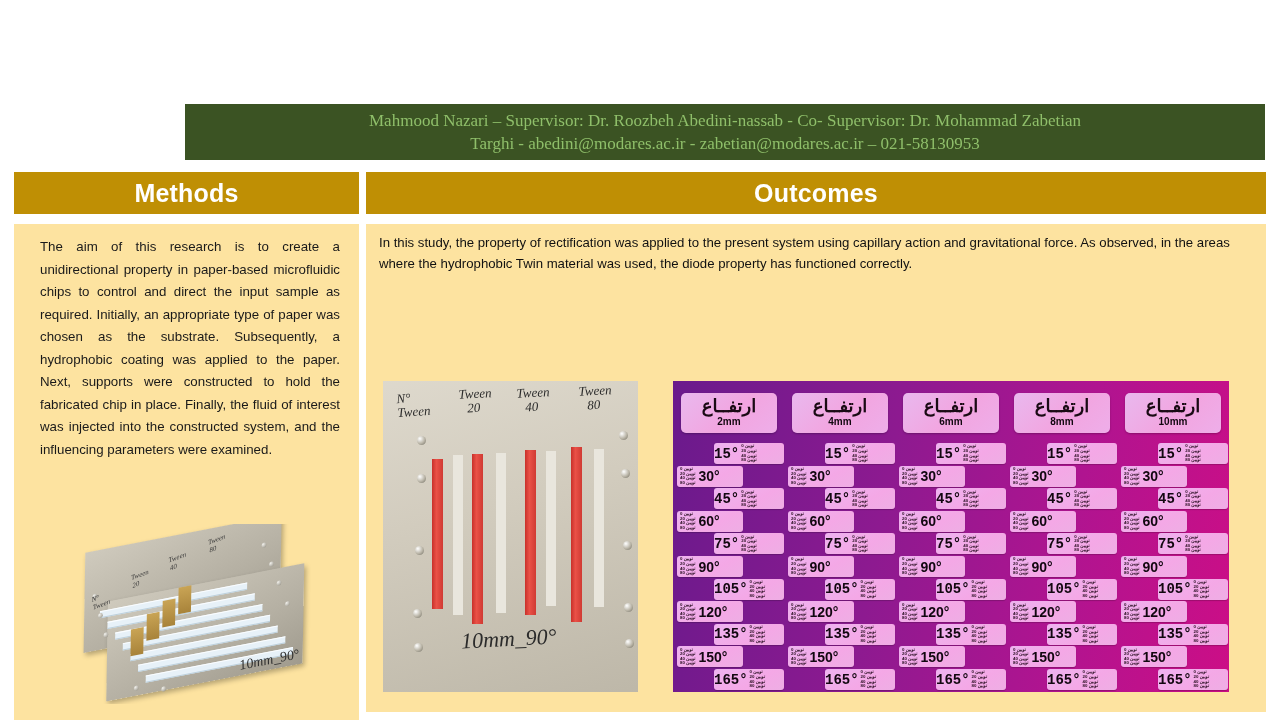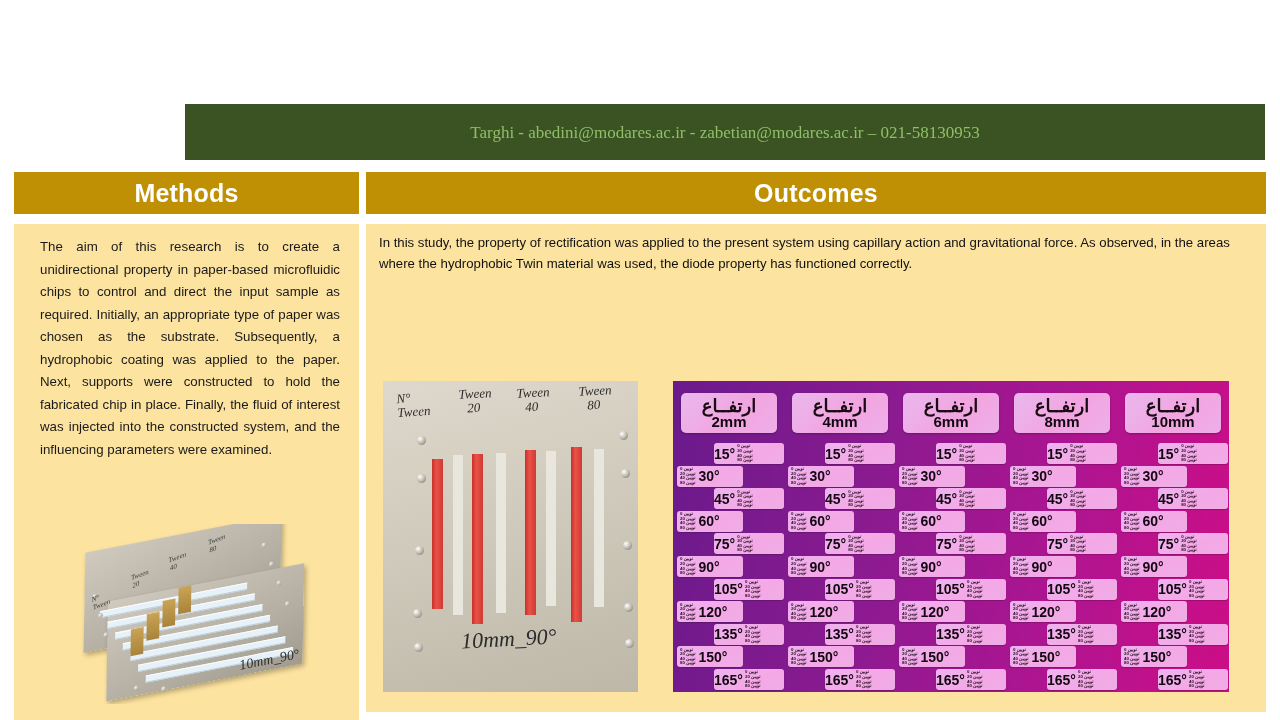--- a/index.html
+++ b/index.html
@@ -148,51 +148,52 @@
   }
   .col-head {
     position: absolute; left: 8px; top: 12px; width: 96px; height: 40px;
     background: linear-gradient(135deg,#e9b8ee 0%,#f2a5e0 55%,#eeaee9 100%);
     border-radius: 5px;
     display: flex; flex-direction: column; align-items: center; justify-content: center;
     box-shadow: 0 1px 2px rgba(0,0,0,0.25);
   }
   .col-head .fa  { font-size: 18px; color: #1a0a14; font-weight: bold; line-height: 16px;
                    direction: rtl; letter-spacing: 1px; }
-  .col-head .mm  { font-size: 15px; color: #120710; font-weight: bold; line-height: 15px; }
+  .col-head .mm  { font-size: 10px; color: #120710; font-weight: bold; line-height: 15px; }
 
   .cell {
     position: absolute; height: 21px;
     background: linear-gradient(150deg,#eeb3f0 0%,#f4a8e6 60%,#eeaee4 100%);
     border-radius: 3px;
     display: flex; align-items: center;
     box-shadow: 0 1px 1px rgba(0,0,0,0.2);
   }
   .cell .ang {
     font-size: 14px; font-weight: bold; color: #120710; line-height: 14px;
   }
   .tw {
     display: flex; flex-direction: column; justify-content: center;
     font-size: 4.4px; font-weight: bold; color: #2a0f22;
     line-height: 4.6px; padding: 0 1px;
   }
   .tw i { font-style: normal; white-space: nowrap; }
   .cell.left  { width: 66px; padding-left: 2px;  justify-content: flex-start; }
   .cell.right { width: 70px; padding-right: 2px; justify-content: flex-start; }
   .cell.left  .ang { margin-left: 2px; }
-  .cell.right .ang { margin-right: 1px; }
+  .cell.right .ang { margin-right: 1px; font-family: Liberation Mono, monospace; }
 </style>
 </head>
 <body>
 
 <div id="poster">
 
 
 
   <div class="authors-bar">
+    <div class="ln">Mahmood Nazari – Supervisor: Dr. Roozbeh Abedini-nassab - Co- Supervisor: Dr. Mohammad Zabetian</div>
     <div class="ln">Targhi - abedini@modares.ac.ir -  zabetian@modares.ac.ir – 021-58130953</div>
   </div>
 
   <div class="sec-head" id="head-methods">
     <span>Methods</span>
   </div>
   <div class="sec-head" id="head-outcomes">
     <span>Outcomes</span>
   </div>
 

